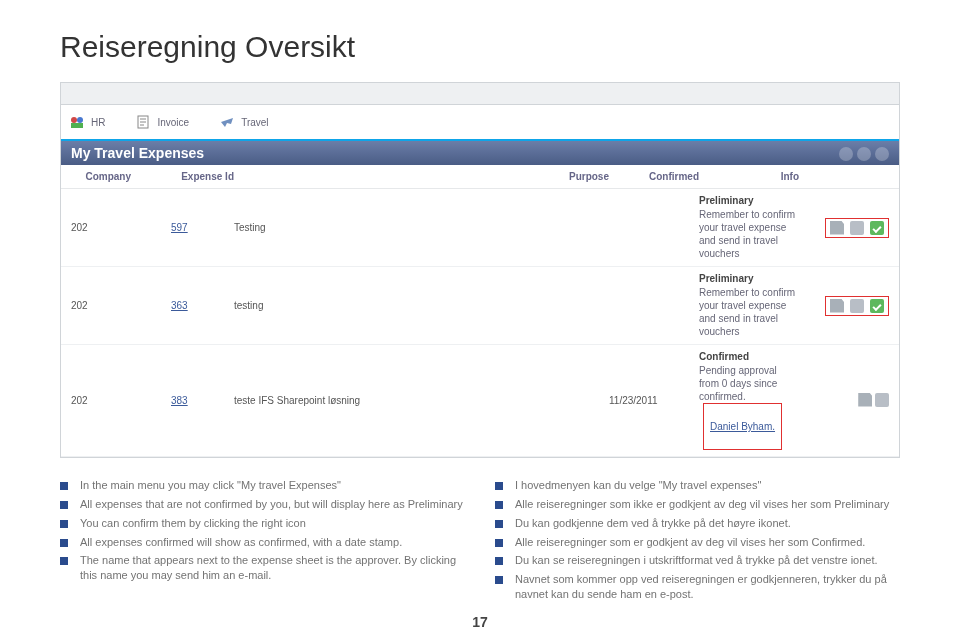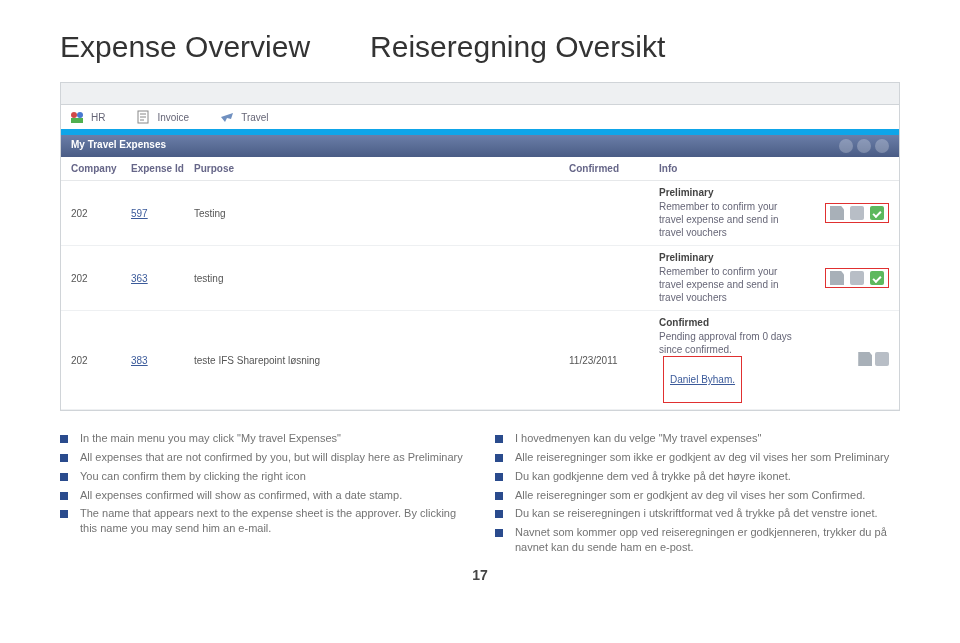--- a/index.html
+++ b/index.html
@@ -1,29 +1,29 @@
 <!DOCTYPE html>
 <html><head>
 <meta charset="utf-8">
 <style>
 * { margin: 0; padding: 0; box-sizing: border-box; }
 body { font-family: Arial, sans-serif; background: #fff; width: 960px; height: 643px; padding: 30px 60px 10px 60px; }
 .titles { display: flex; gap: 60px; margin-bottom: 18px; }
 .titles h1 { font-size: 30px; font-weight: normal; color: #333; }
 .screenshot { border: 1px solid #d0d4d8; margin-bottom: 20px; font-family: Verdana, sans-serif; font-size: 10px; color: #555; background: #fff; }
 .appbar { height: 22px; background: #eef0f2; border-bottom: 1px solid #d0d4d8; }
-.toolbar { display: flex; align-items: center; height: 30px; padding: 0 8px; border-bottom: 6px solid #0ea5e9; gap: 30px; }
+.toolbar { display: flex; align-items: center; height: 36px; padding: 0 8px; border-bottom: 2px solid #0ea5e9; gap: 30px; }
 .tool-item { display: flex; align-items: center; gap: 6px; color: #667; }
 .tool-icon { width: 16px; height: 16px; display: inline-block; }
-.titlebar { background: linear-gradient(#6b7ea8, #4a5c85); color: #fff; padding: 4px 10px; font-weight: bold; font-size: 10px; display: flex; justify-content: space-between; align-items: flex-start; }
+.titlebar { background: linear-gradient(#6b7ea8, #4a5c85); color: #fff; padding: 4px 10px; font-weight: bold; font-size: 14px; display: flex; justify-content: space-between; align-items: flex-end; }
 .titlebar-icons { display: flex; gap: 4px; }
 .titlebar-icons span { width: 14px; height: 14px; background: rgba(255,255,255,0.25); border-radius: 7px; display: inline-block; }
-.tbl-head { display: flex; padding: 6px 10px; border-bottom: 1px solid #e6e8ea; color: #668; font-weight: bold; }
+.tbl-head { display: flex; padding: 6px 10px; border-bottom: 1px solid #e6e8ea; color: #668; font-weight: bold; text-align: right; }
 .col-company { width: 60px; }
-.col-id { width: 63px; }
+.col-id { width: 63px; margin-left: 40px; }
 .col-purpose { width: 375px; }
 .col-confirmed { width: 90px; }
 .col-info { flex: 1; }
 .col-actions { width: 90px; text-align: right; }
 .row { display: flex; padding: 6px 10px; border-bottom: 1px solid #eef0f2; align-items: center; }
 .row .col-id { color: #3b5a9a; text-decoration: underline; }
 .info-status { font-weight: bold; color: #444; margin-bottom: 2px; }
 .info-msg { color: #667; line-height: 1.3; }
 .approver { display: inline-block; border: 1px solid #e03030; padding: 16px 6px; margin-left: 4px; color: #3b5a9a; text-decoration: underline; }
 .actions-box { border: 1px solid #e03030; padding: 2px 4px; display: inline-flex; gap: 6px; align-items: center; }
@@ -36,21 +36,20 @@
 .col { flex: 1; }
 .col ul { list-style: none; }
 .col li { position: relative; padding-left: 20px; margin-bottom: 4px; }
 .col li::before { content: ""; position: absolute; left: 0; top: 4px; width: 8px; height: 8px; background: #2a4b8d; }
 .pagenum { text-align: center; font-size: 14px; font-weight: bold; color: #444; margin-top: 8px; }
 </style>
 </head>
 <body>
 
 <div class="titles">
-  <h1>Expense Overview</h1>
   <h1>Reiseregning Oversikt</h1>
 </div>
 
 <div class="screenshot">
   <div class="appbar"></div>
   <div class="toolbar">
     <div class="tool-item">
       <span class="tool-icon"><svg viewBox="0 0 16 16">
             <circle cx="5" cy="6" r="3" fill="#d04848"></circle>
             <circle cx="11" cy="6" r="3" fill="#4878d0"></circle>

